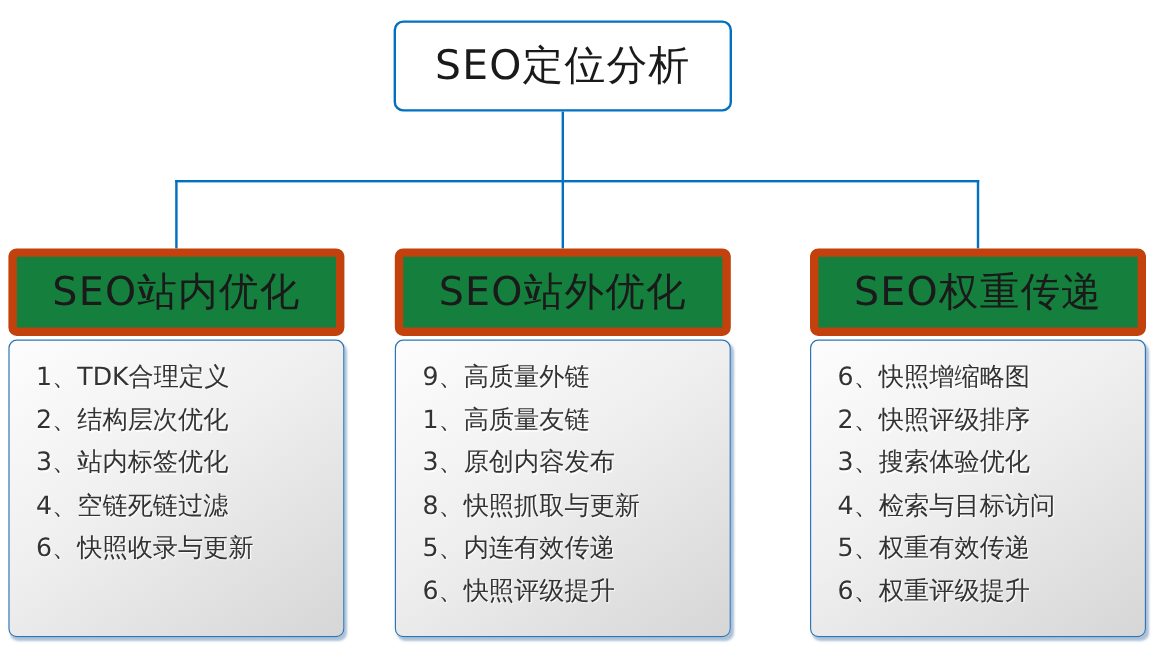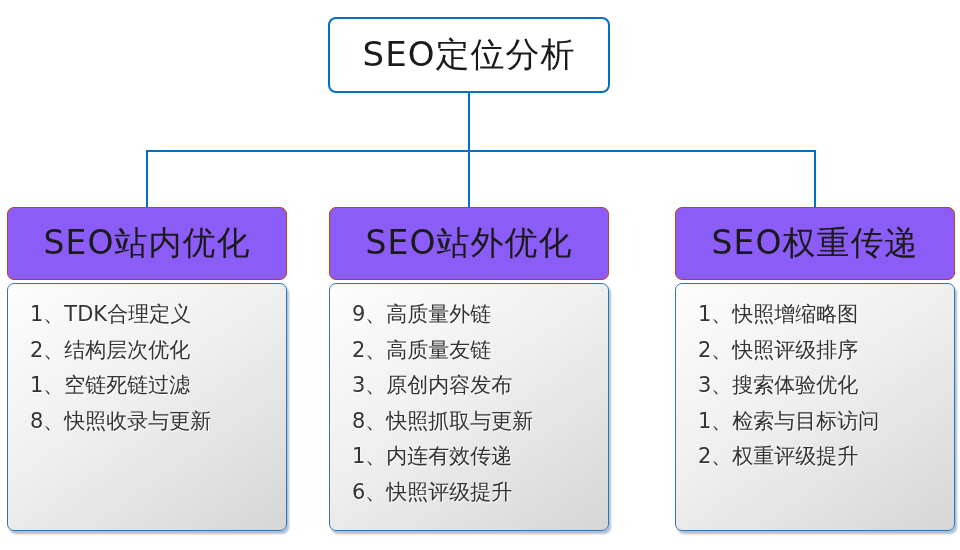--- a/index.html
+++ b/index.html
@@ -24,21 +24,21 @@
     font-size:34px;color:#1a1a1a;letter-spacing:1px;
   }
 
   
   .branch{position:absolute;width:280px;top:207px;}
   .branch.c1{left:7px;}
   .branch.c2{left:329px;}
   .branch.c3{left:675px;}
 
   .branch-head{
-    height:73px;background:#8b5cf6;border:1px solid #c2410c;border-radius:7px;
+    height:73px;background:#15803d;border:7px solid #c2410c;border-radius:7px;
     box-sizing:border-box;
     display:flex;align-items:center;justify-content:center;
     font-size:33px;color:#1a1a1a;letter-spacing:1px;
   }
   .branch-list{
     margin-top:3px;height:248px;box-sizing:border-box;
     border:1px solid #2e75b6;border-radius:7px;
     background:linear-gradient(145deg,#fdfdfd 0%,#efefef 45%,#d6d6d6 100%);
     box-shadow:2px 3px 2px rgba(70,115,165,0.45);
     padding:13px 17px 0 22px;
@@ -64,45 +64,47 @@
     <span>SEO定位分析</span>
   </div>
 
   <div class="branch c1">
     <div class="branch-head">
       <span>SEO站内优化</span>
     </div>
     <div class="branch-list">
       <div class="li">1、TDK合理定义</div>
       <div class="li">2、结构层次优化</div>
-      <div class="li">1、空链死链过滤</div>
-      <div class="li">8、快照收录与更新</div>
+      <div class="li">3、站内标签优化</div>
+      <div class="li">4、空链死链过滤</div>
+      <div class="li">6、快照收录与更新</div>
     </div>
   </div>
 
   <div class="branch c2">
     <div class="branch-head">
       <span>SEO站外优化</span>
     </div>
     <div class="branch-list">
       <div class="li">9、高质量外链</div>
-      <div class="li">2、高质量友链</div>
+      <div class="li">1、高质量友链</div>
       <div class="li">3、原创内容发布</div>
       <div class="li">8、快照抓取与更新</div>
-      <div class="li">1、内连有效传递</div>
+      <div class="li">5、内连有效传递</div>
       <div class="li">6、快照评级提升</div>
     </div>
   </div>
 
   <div class="branch c3">
     <div class="branch-head">
       <span>SEO权重传递</span>
     </div>
     <div class="branch-list">
-      <div class="li">1、快照增缩略图</div>
+      <div class="li">6、快照增缩略图</div>
       <div class="li">2、快照评级排序</div>
       <div class="li">3、搜索体验优化</div>
-      <div class="li">1、检索与目标访问</div>
-      <div class="li">2、权重评级提升</div>
+      <div class="li">4、检索与目标访问</div>
+      <div class="li">5、权重有效传递</div>
+      <div class="li">6、权重评级提升</div>
     </div>
   </div>
 
 </div>
 
 </body></html>

